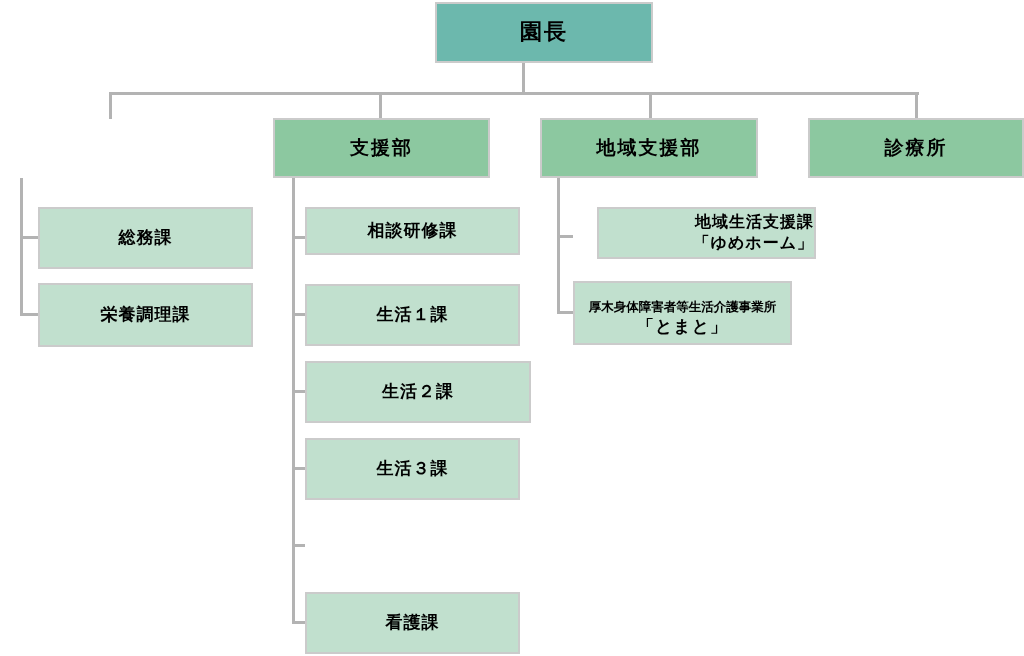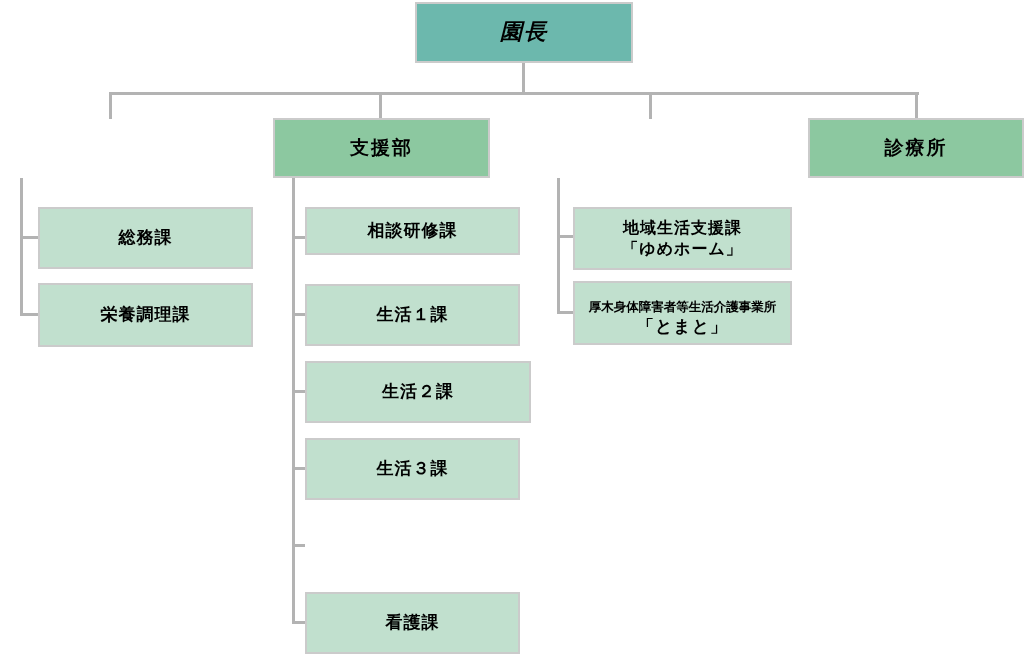--- a/index.html
+++ b/index.html
@@ -77,26 +77,29 @@
   <div class="line" style="left:292px; top:313px; width:13px; height:3px;"></div>
   <div class="line" style="left:292px; top:390px; width:13px; height:3px;"></div>
   <div class="line" style="left:292px; top:467px; width:13px; height:3px;"></div>
   <div class="line" style="left:292px; top:544px; width:13px; height:3px;"></div>
   <div class="line" style="left:292px; top:621px; width:13px; height:3px;"></div>
 
   <div class="line" style="left:557px; top:178px; width:3px; height:136px;"></div>
   <div class="line" style="left:557px; top:235px; width:16px; height:3px;"></div>
   <div class="line" style="left:557px; top:311px; width:16px; height:3px;"></div>
 
-  <div class="box root" style="left:415px; top:2px; width:218px; height:61px;font-style:italic;">
+  <div class="box root" style="left:435px; top:2px; width:218px; height:61px;">
     <span>園長</span>
   </div>
 
   <div class="box dept" style="left:273px; top:118px; width:217px; height:60px;">
     <span>支援部</span>
+  </div>
+  <div class="box dept" style="left:540px; top:118px; width:218px; height:60px;">
+    <span>地域支援部</span>
   </div>
   <div class="box dept" style="left:808px; top:118px; width:216px; height:60px;">
     <span>診療所</span>
   </div>
 
   <div class="box child" style="left:38px; top:207px; width:215px; height:62px;">
     <span>総務課</span>
   </div>
   <div class="box child" style="left:38px; top:283px; width:215px; height:64px;">
     <span>栄養調理課</span>
@@ -111,21 +114,21 @@
   <div class="box child" style="left:305px; top:361px; width:226px; height:62px;">
     <span>生活２課</span>
   </div>
   <div class="box child" style="left:305px; top:438px; width:215px; height:62px;">
     <span>生活３課</span>
   </div>
   <div class="box child" style="left:305px; top:592px; width:215px; height:62px;">
     <span>看護課</span>
   </div>
 
-  <div class="box child" style="left:573px; top:207px; width:219px; height:63px;">
+  <div class="box child" style="left:597px; top:207px; width:219px; height:52px;align-items:flex-end;">
     <span class="sub-line">地域生活支援課</span>
     <span class="sub-line">「ゆめホーム」</span>
   </div>
   <div class="box child" style="left:573px; top:281px; width:219px; height:64px;">
     <span class="small-line">厚木身体障害者等生活介護事業所</span>
     <span>「とまと」</span>
   </div>
 
 </div>
 

